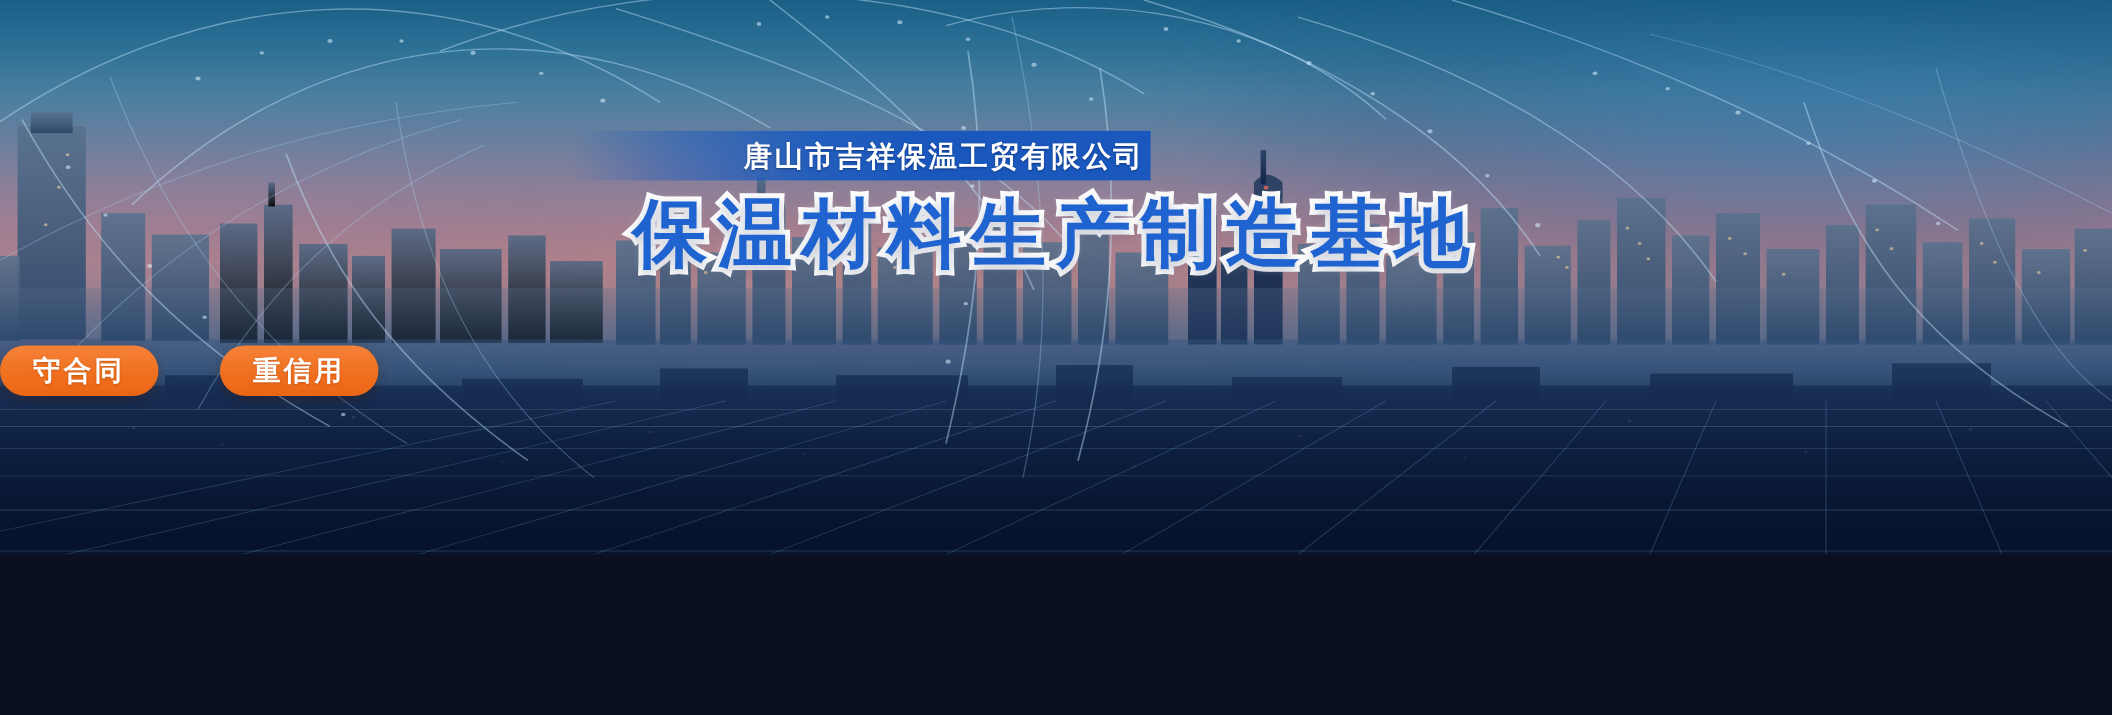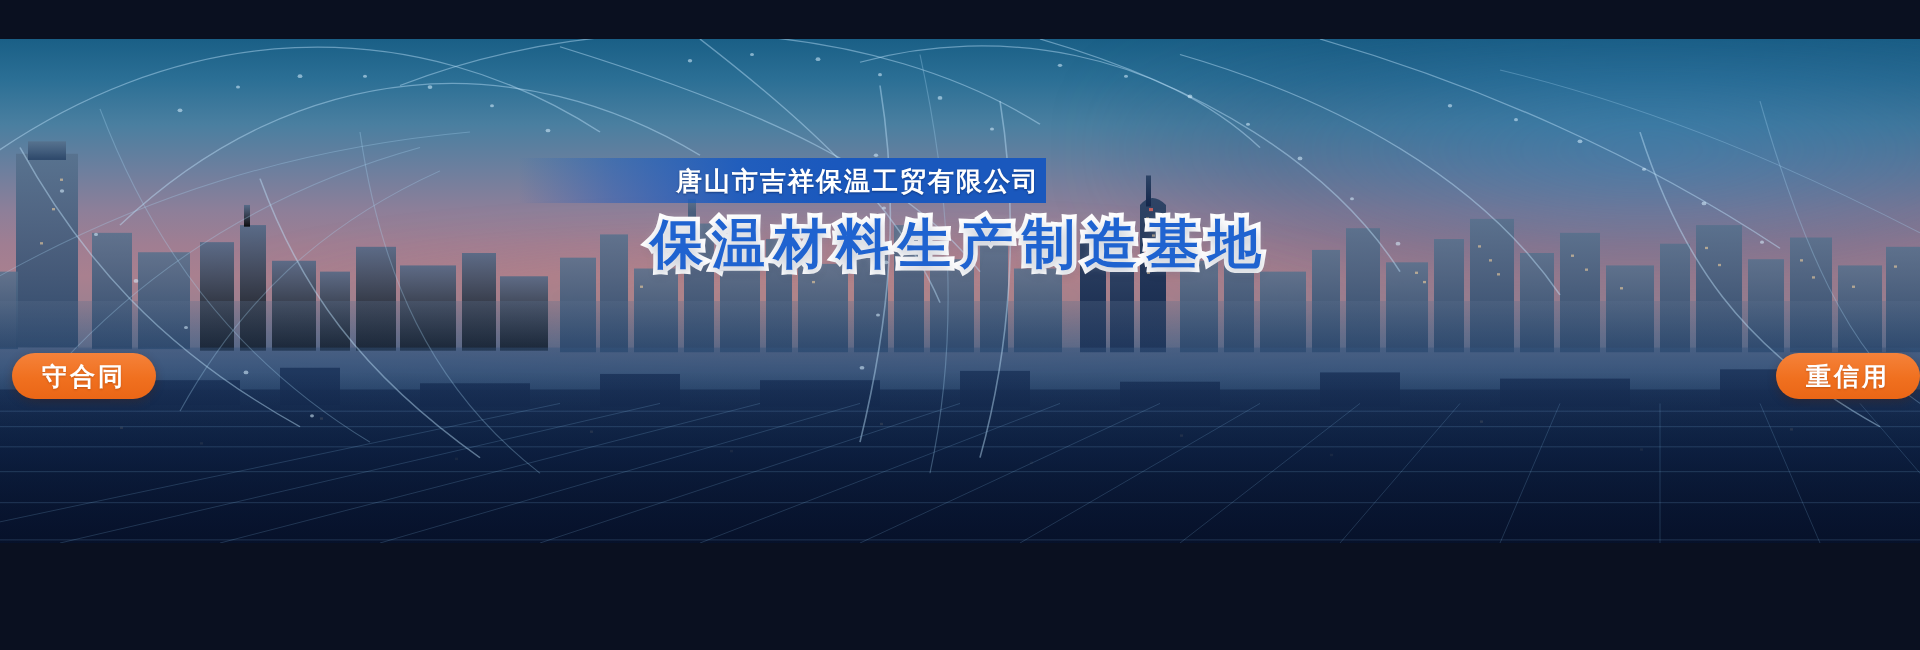--- a/index.html
+++ b/index.html
@@ -1,20 +1,19 @@
 <!DOCTYPE html>
 <html><head>
 <meta charset="utf-8">
 <style>
   html,body{margin:0;padding:0;background:#0a1020;}
   *{box-sizing:border-box;}
   .stage{
     position:relative;width:1920px;height:504px;overflow:hidden;
     font-family:"Liberation Sans","DejaVu Sans",sans-serif;
-    margin-top:39px;
   }
 
   
   .sky{
     position:absolute;inset:0;
     background:
       linear-gradient(180deg,
         #1a5f86 0%,
         #2b6f95 8%,
         #4a7fa0 17%,
@@ -75,34 +74,34 @@
     text-shadow:0 1px 2px rgba(0,20,60,.45);
   }
 
   
   .headline{
     position:absolute;left:0;right:0;top:178px;text-align:center;
     line-height:1;
   }
   .headline-text{
     display:inline-block;
-    font-size:53px;font-weight:bold;letter-spacing:9px;
+    font-size:68px;font-weight:bold;letter-spacing:9px;
     color:#1f63d0;
     -webkit-text-stroke:9px #ffffff;
     paint-order:stroke fill;
     text-shadow:
       0 0 10px rgba(255,255,255,.55),
       0 4px 10px rgba(10,30,70,.35);
     white-space:nowrap;
   }
 
   
   .pills{
     position:absolute;left:0;right:0;top:314px;
-    display:flex;justify-content:space-between;align-items:center;gap:56px;padding-left:12px;
+    display:flex;justify-content:flex-start;align-items:center;gap:56px;
   }
   .pill{
     background:linear-gradient(180deg,#f5823a 0%,#f0701f 55%,#ea6616 100%);
     border-radius:24px;
     padding:0 30px;height:46px;
     display:flex;align-items:center;justify-content:center;
     box-shadow:0 3px 10px rgba(80,30,0,.30);
   }
   .pill-text{
     color:#ffffff;font-size:25px;font-weight:bold;letter-spacing:3px;

